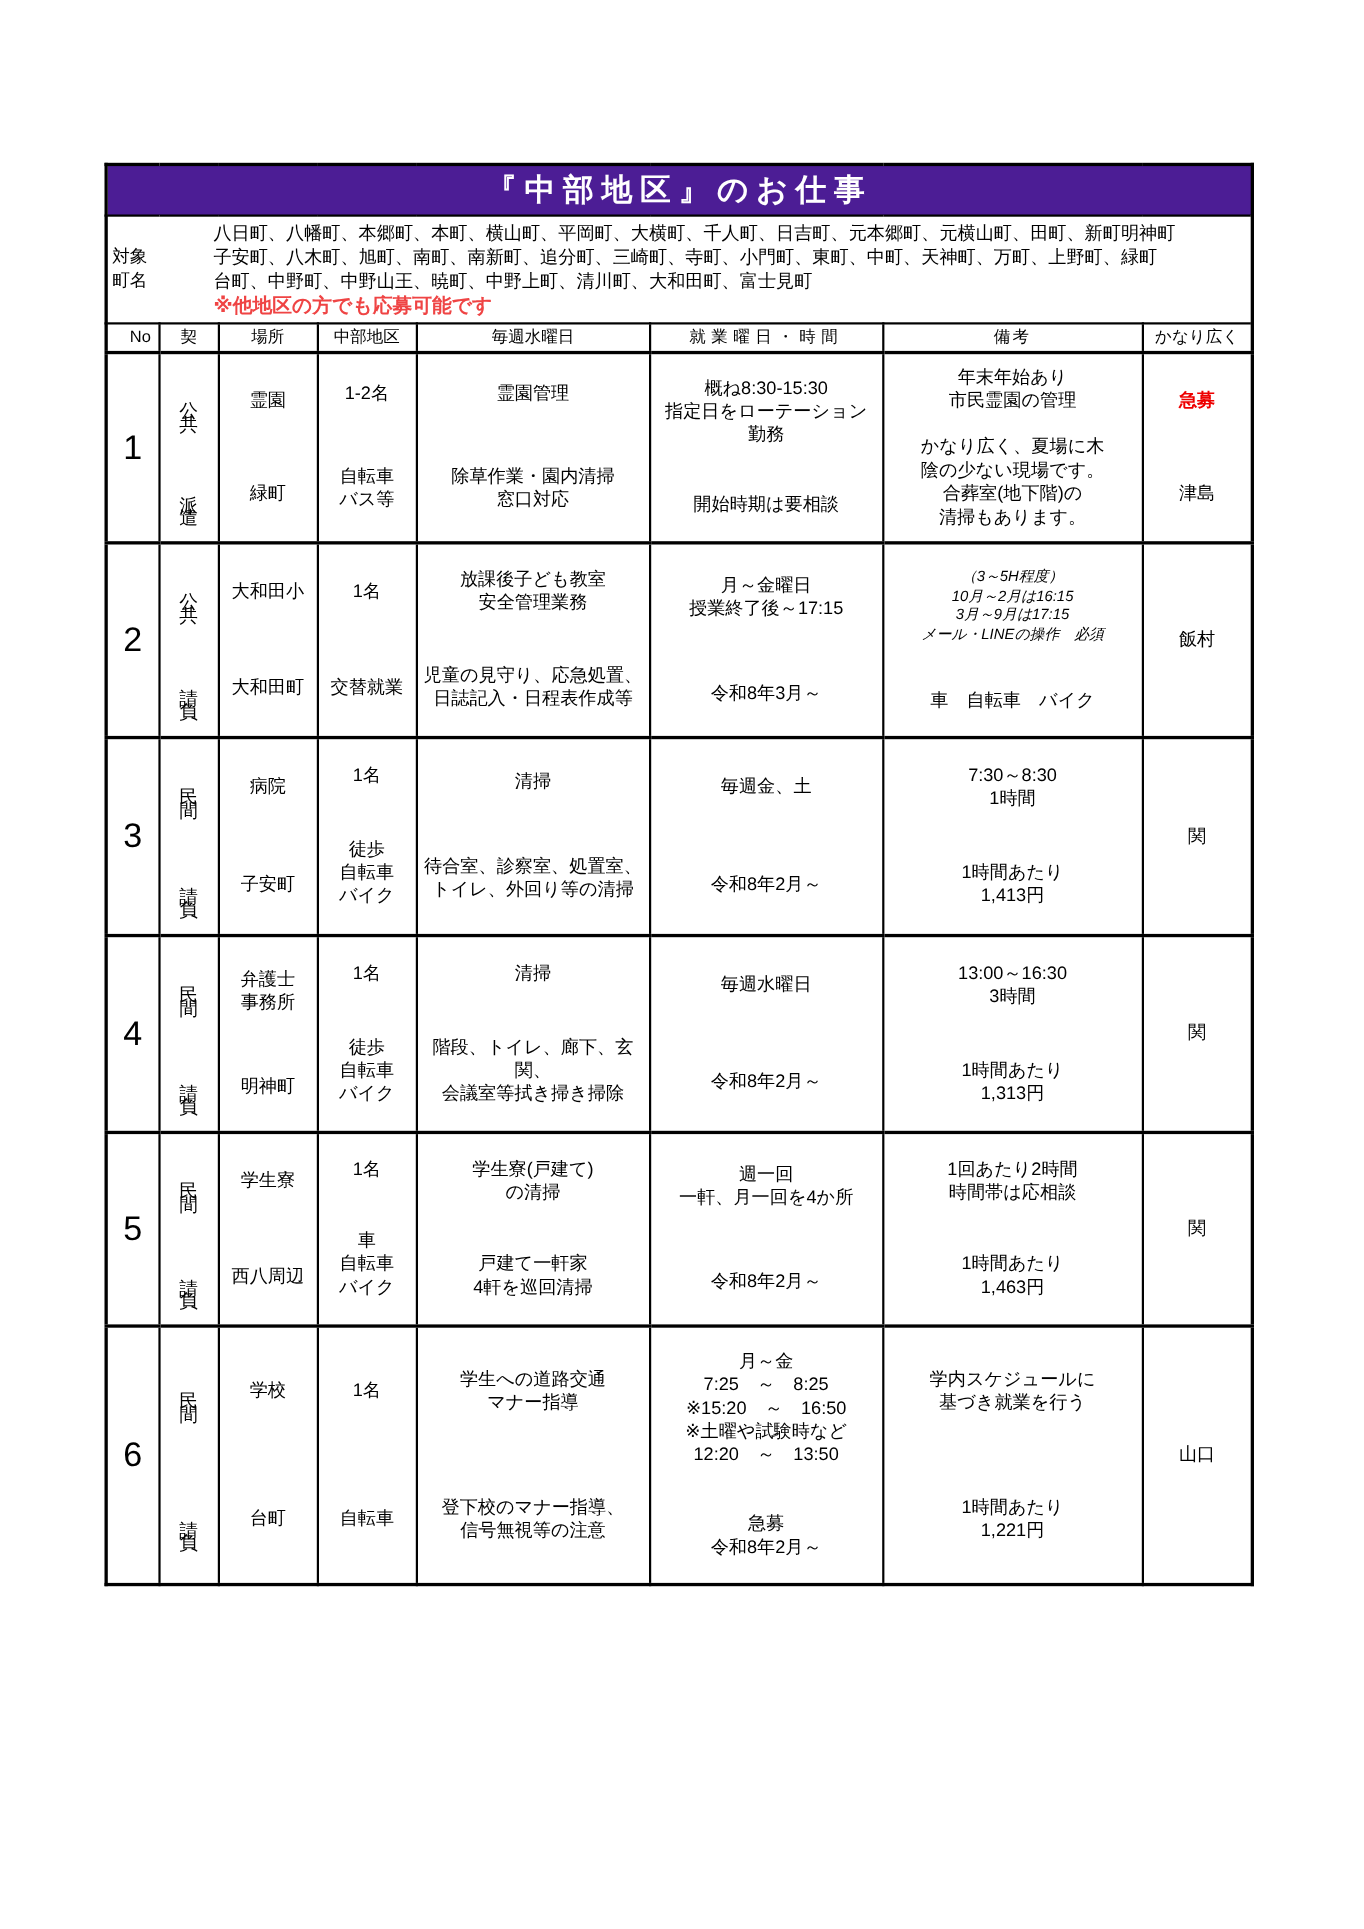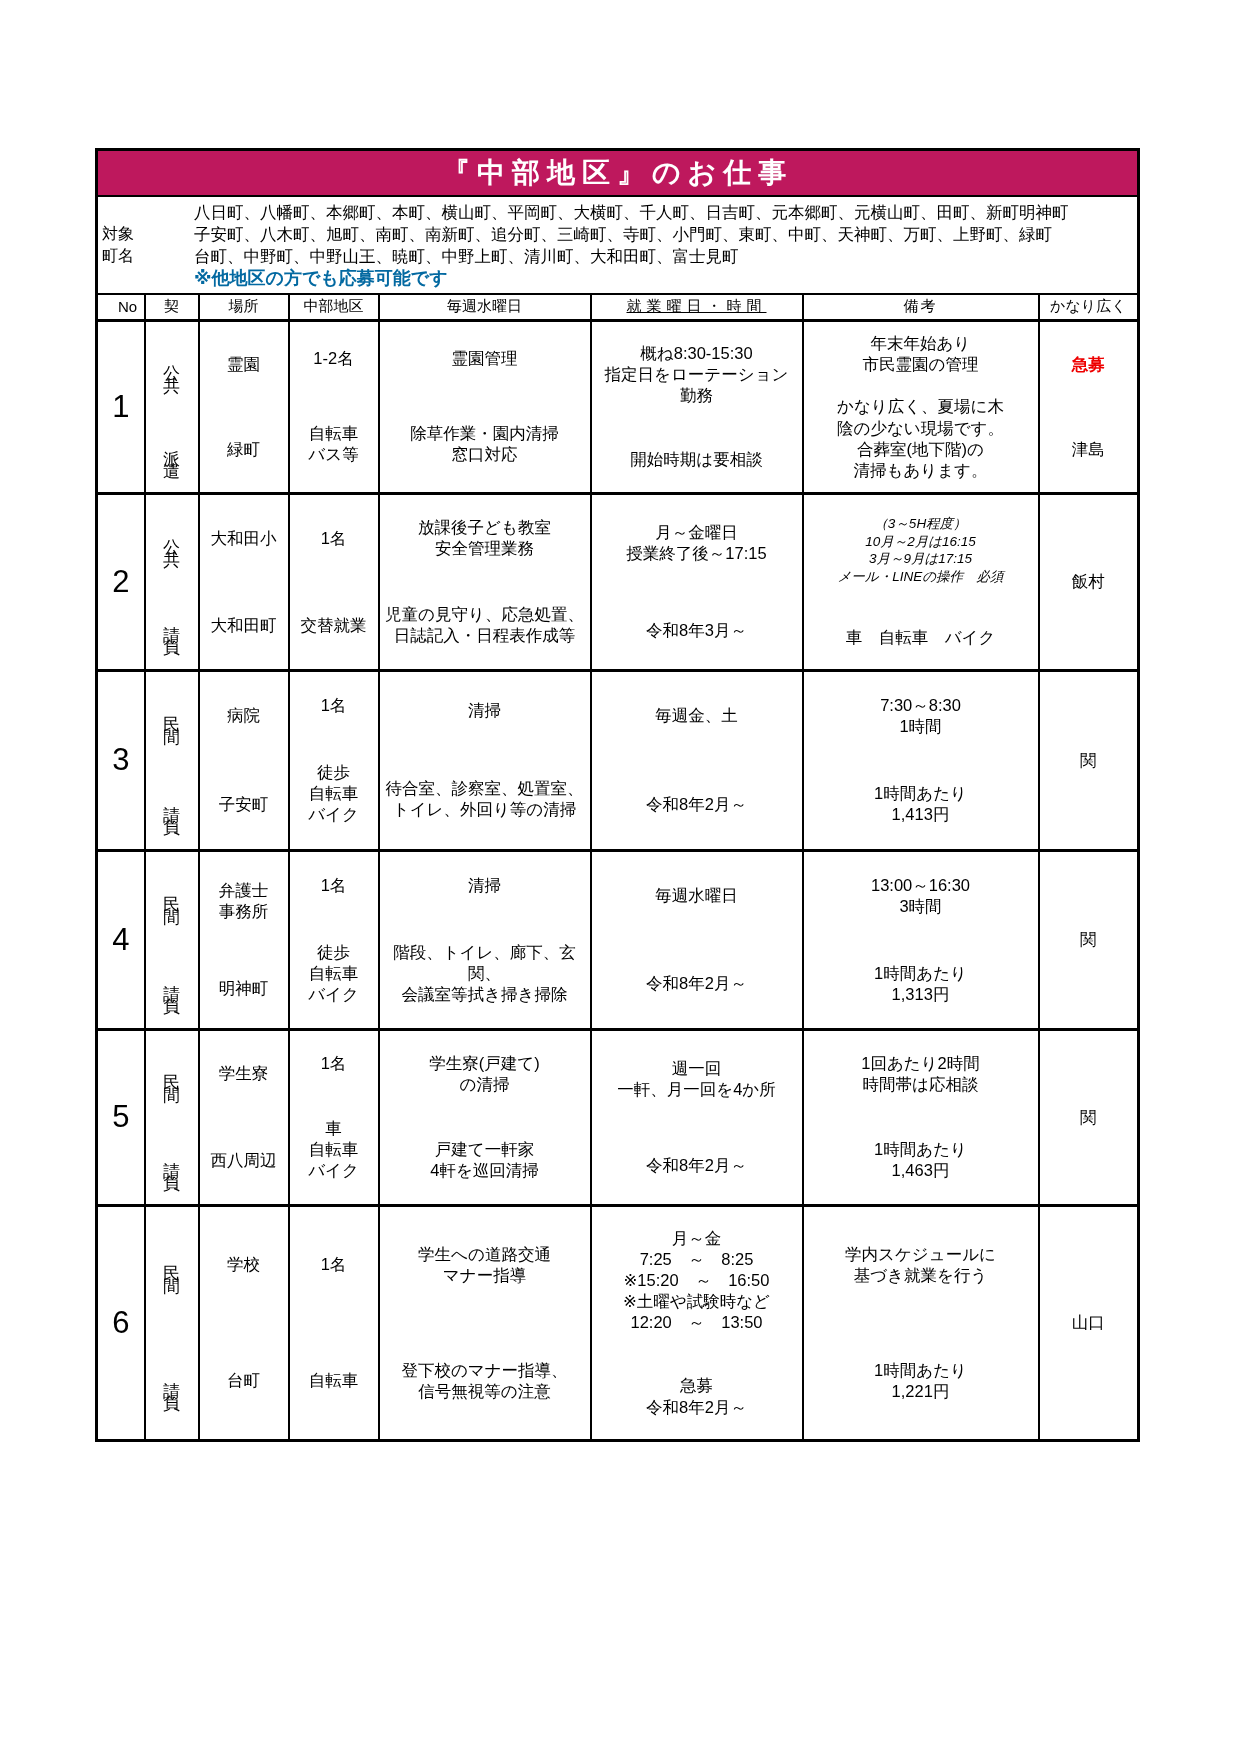--- a/index.html
+++ b/index.html
@@ -8,41 +8,41 @@
     font-family:"Liberation Sans","DejaVu Sans",sans-serif;
     color:#000;
   }
   .sheet{position:absolute;left:95px;top:148px;width:1042px;}
   table{border-collapse:collapse;table-layout:fixed;width:1042px;}
   td,th{border:2px solid #000;padding:0;text-align:center;vertical-align:middle;overflow:hidden;}
   table{border:3px solid #000;}
   tr.datarow>td{border-top:3px solid #000;}
 
   
-  .title-cell{background:#be185d;height:44px;}
+  .title-cell{background:#4c1d95;height:44px;}
   .title-text{
     color:#fff;font-size:28px;font-weight:bold;letter-spacing:7px;
     text-align:center;line-height:44px;
   }
   
   .towns-cell{height:94px;text-align:left;}
   .towns-wrap{display:flex;align-items:flex-start;padding:4px 6px 2px 4px;}
   .towns-label{
     white-space:pre-line;font-size:16px;line-height:1.35;flex:0 0 52px;
     padding-top:22px;
   }
   .towns-body{flex:1;margin-left:40px;}
   .towns-line{font-size:16.5px;line-height:1.34;white-space:nowrap;}
-  .towns-note{font-size:18px;line-height:1.3;font-weight:bold;color:#0369a1;}
+  .towns-note{font-size:18px;line-height:1.3;font-weight:bold;color:#ef4444;}
 
   
   tr.headrow th{height:24px;font-size:15px;font-weight:normal;}
   th.h-no{text-align:left;padding-left:20px;}
   th.h-recruit{font-size:12px;}
-  th.h-schedule{letter-spacing:5px;text-decoration:underline;}
+  th.h-schedule{letter-spacing:5px;}
   th.h-remarks{letter-spacing:2px;}
 
   
   .no-num{font-size:31px;}
   .pair{display:flex;flex-direction:column;justify-content:space-around;align-items:center;}
   .h1{height:170px;} .h2{height:174px;} .h3{height:177px;}
   .h4{height:176px;} .h5{height:173px;} .h6{height:232px;}
   .block{white-space:pre-line;font-size:16.5px;line-height:1.28;}
   .block.small{font-size:13.5px;line-height:1.3;font-style:italic;}
   .vword{

